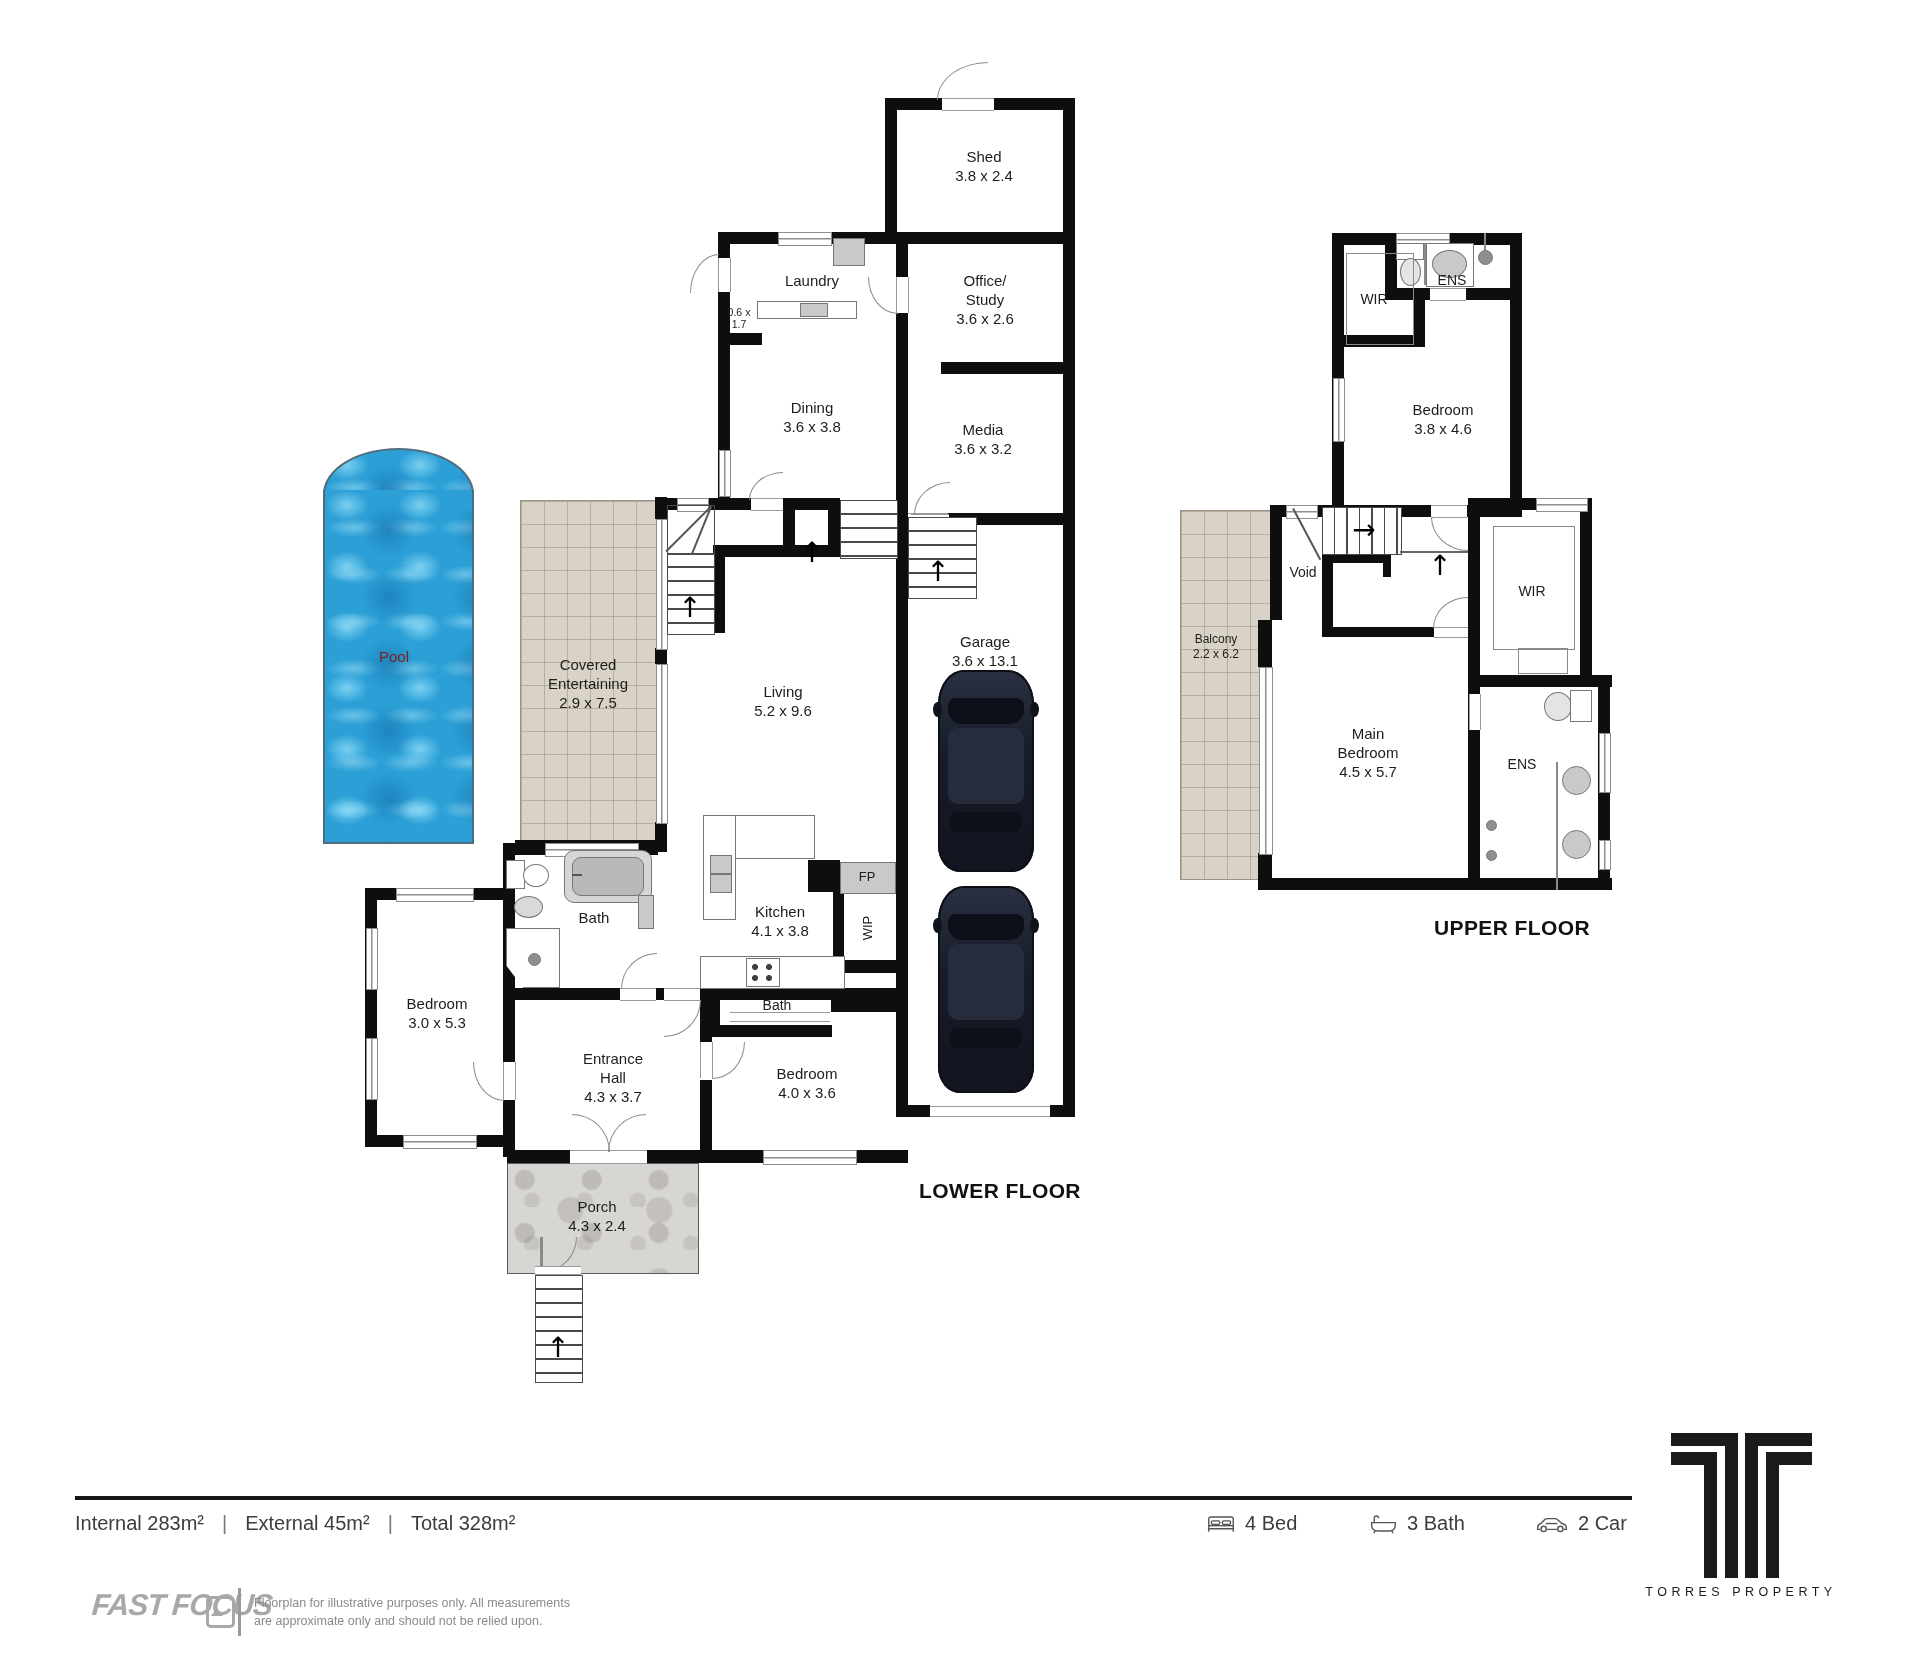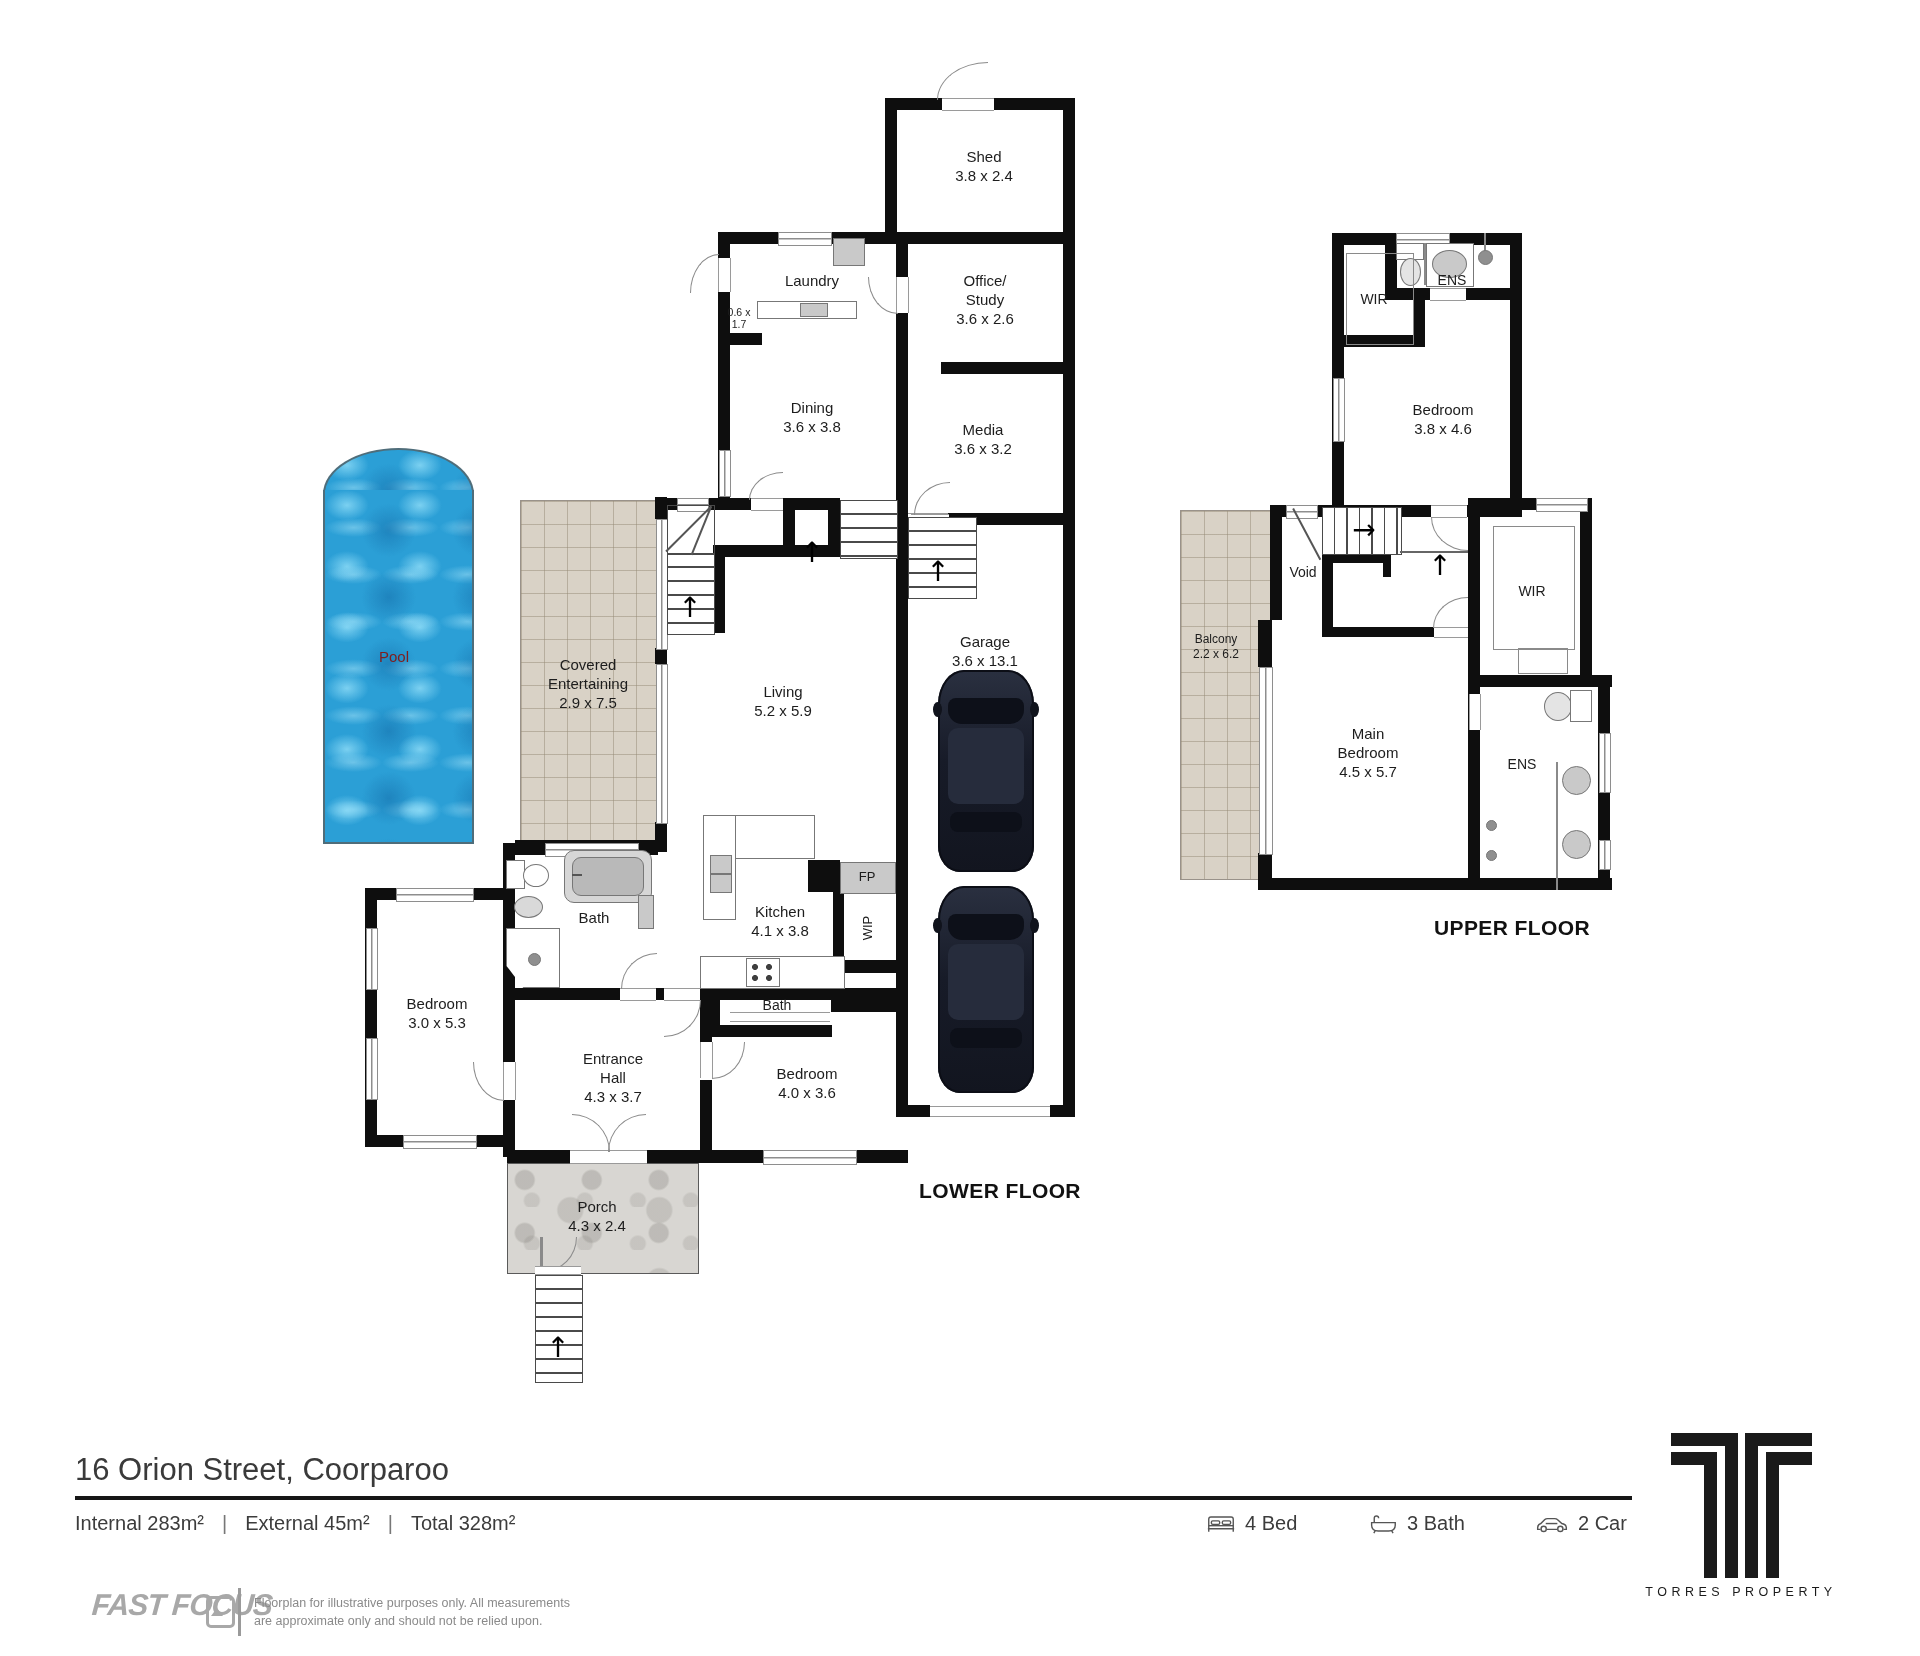--- a/index.html
+++ b/index.html
@@ -218,21 +218,21 @@
 
   <div class="lbl" style="left:984px;top:167px"><span class="nm">Shed</span><span class="dm">3.8 x 2.4</span></div>
   <div class="lbl" style="left:812px;top:281px"><span class="nm">Laundry</span></div>
   <div class="lbl sm" style="left:739px;top:318px"><span class="dm">0.6 x
 1.7</span></div>
   <div class="lbl" style="left:985px;top:300px"><span class="nm">Office/
 Study</span><span class="dm">3.6 x 2.6</span></div>
   <div class="lbl" style="left:812px;top:418px"><span class="nm">Dining</span><span class="dm">3.6 x 3.8</span></div>
   <div class="lbl" style="left:983px;top:440px"><span class="nm">Media</span><span class="dm">3.6 x 3.2</span></div>
   <div class="lbl" style="left:985px;top:652px"><span class="nm">Garage</span><span class="dm">3.6 x 13.1</span></div>
-  <div class="lbl" style="left:783px;top:702px"><span class="nm">Living</span><span class="dm">5.2 x 5.9</span></div>
+  <div class="lbl" style="left:783px;top:702px"><span class="nm">Living</span><span class="dm">5.2 x 9.6</span></div>
   <div class="lbl" style="left:588px;top:684px"><span class="nm">Covered
 Entertaining</span><span class="dm">2.9 x 7.5</span></div>
   <div class="lbl" style="left:394px;top:657px;color:#7f1d1d"><span class="nm">Pool</span></div>
   <div class="lbl" style="left:594px;top:918px"><span class="nm">Bath</span></div>
   <div class="lbl" style="left:780px;top:922px"><span class="nm">Kitchen</span><span class="dm">4.1 x 3.8</span></div>
   <div class="lbl" style="left:867px;top:877px;font-size:13px"><span class="nm">FP</span></div>
   <div class="lbl" style="left:868px;top:928px;font-size:13px;transform:translate(-50%,-50%) rotate(-90deg)"><span class="nm">WIP</span></div>
   <div class="lbl" style="left:777px;top:1006px;font-size:14px"><span class="nm">Bath</span></div>
   <div class="lbl" style="left:437px;top:1014px"><span class="nm">Bedroom</span><span class="dm">3.0 x 5.3</span></div>
   <div class="lbl" style="left:613px;top:1078px"><span class="nm">Entrance
@@ -309,21 +309,20 @@
   <div class="lbl" style="left:1452px;top:281px;font-size:14px"><span class="nm">ENS</span></div>
   <div class="lbl" style="left:1443px;top:420px"><span class="nm">Bedroom</span><span class="dm">3.8 x 4.6</span></div>
   <div class="lbl" style="left:1303px;top:573px;font-size:14px"><span class="nm">Void</span></div>
   <div class="lbl" style="left:1216px;top:647px;font-size:12px"><span class="nm">Balcony</span><span class="dm">2.2 x 6.2</span></div>
   <div class="lbl" style="left:1532px;top:592px;font-size:14px"><span class="nm">WIR</span></div>
   <div class="lbl" style="left:1368px;top:753px"><span class="nm">Main
 Bedroom</span><span class="dm">4.5 x 5.7</span></div>
   <div class="lbl" style="left:1522px;top:765px;font-size:14px"><span class="nm">ENS</span></div>
   <div class="lbl floorlbl" style="left:1512px;top:928px"><span class="nm">UPPER FLOOR</span></div>
 
-  <div class="addr">16 Orion Street, Coorparoo</div>
   <div class="rule"></div>
   <div class="areas">
     <span>Internal 283m²</span>
     <span class="pipe">|</span>
     <span>External 45m²</span>
     <span class="pipe">|</span>
     <span>Total 328m²</span>
   </div>
 
   <div class="stat" style="left:1206px">

